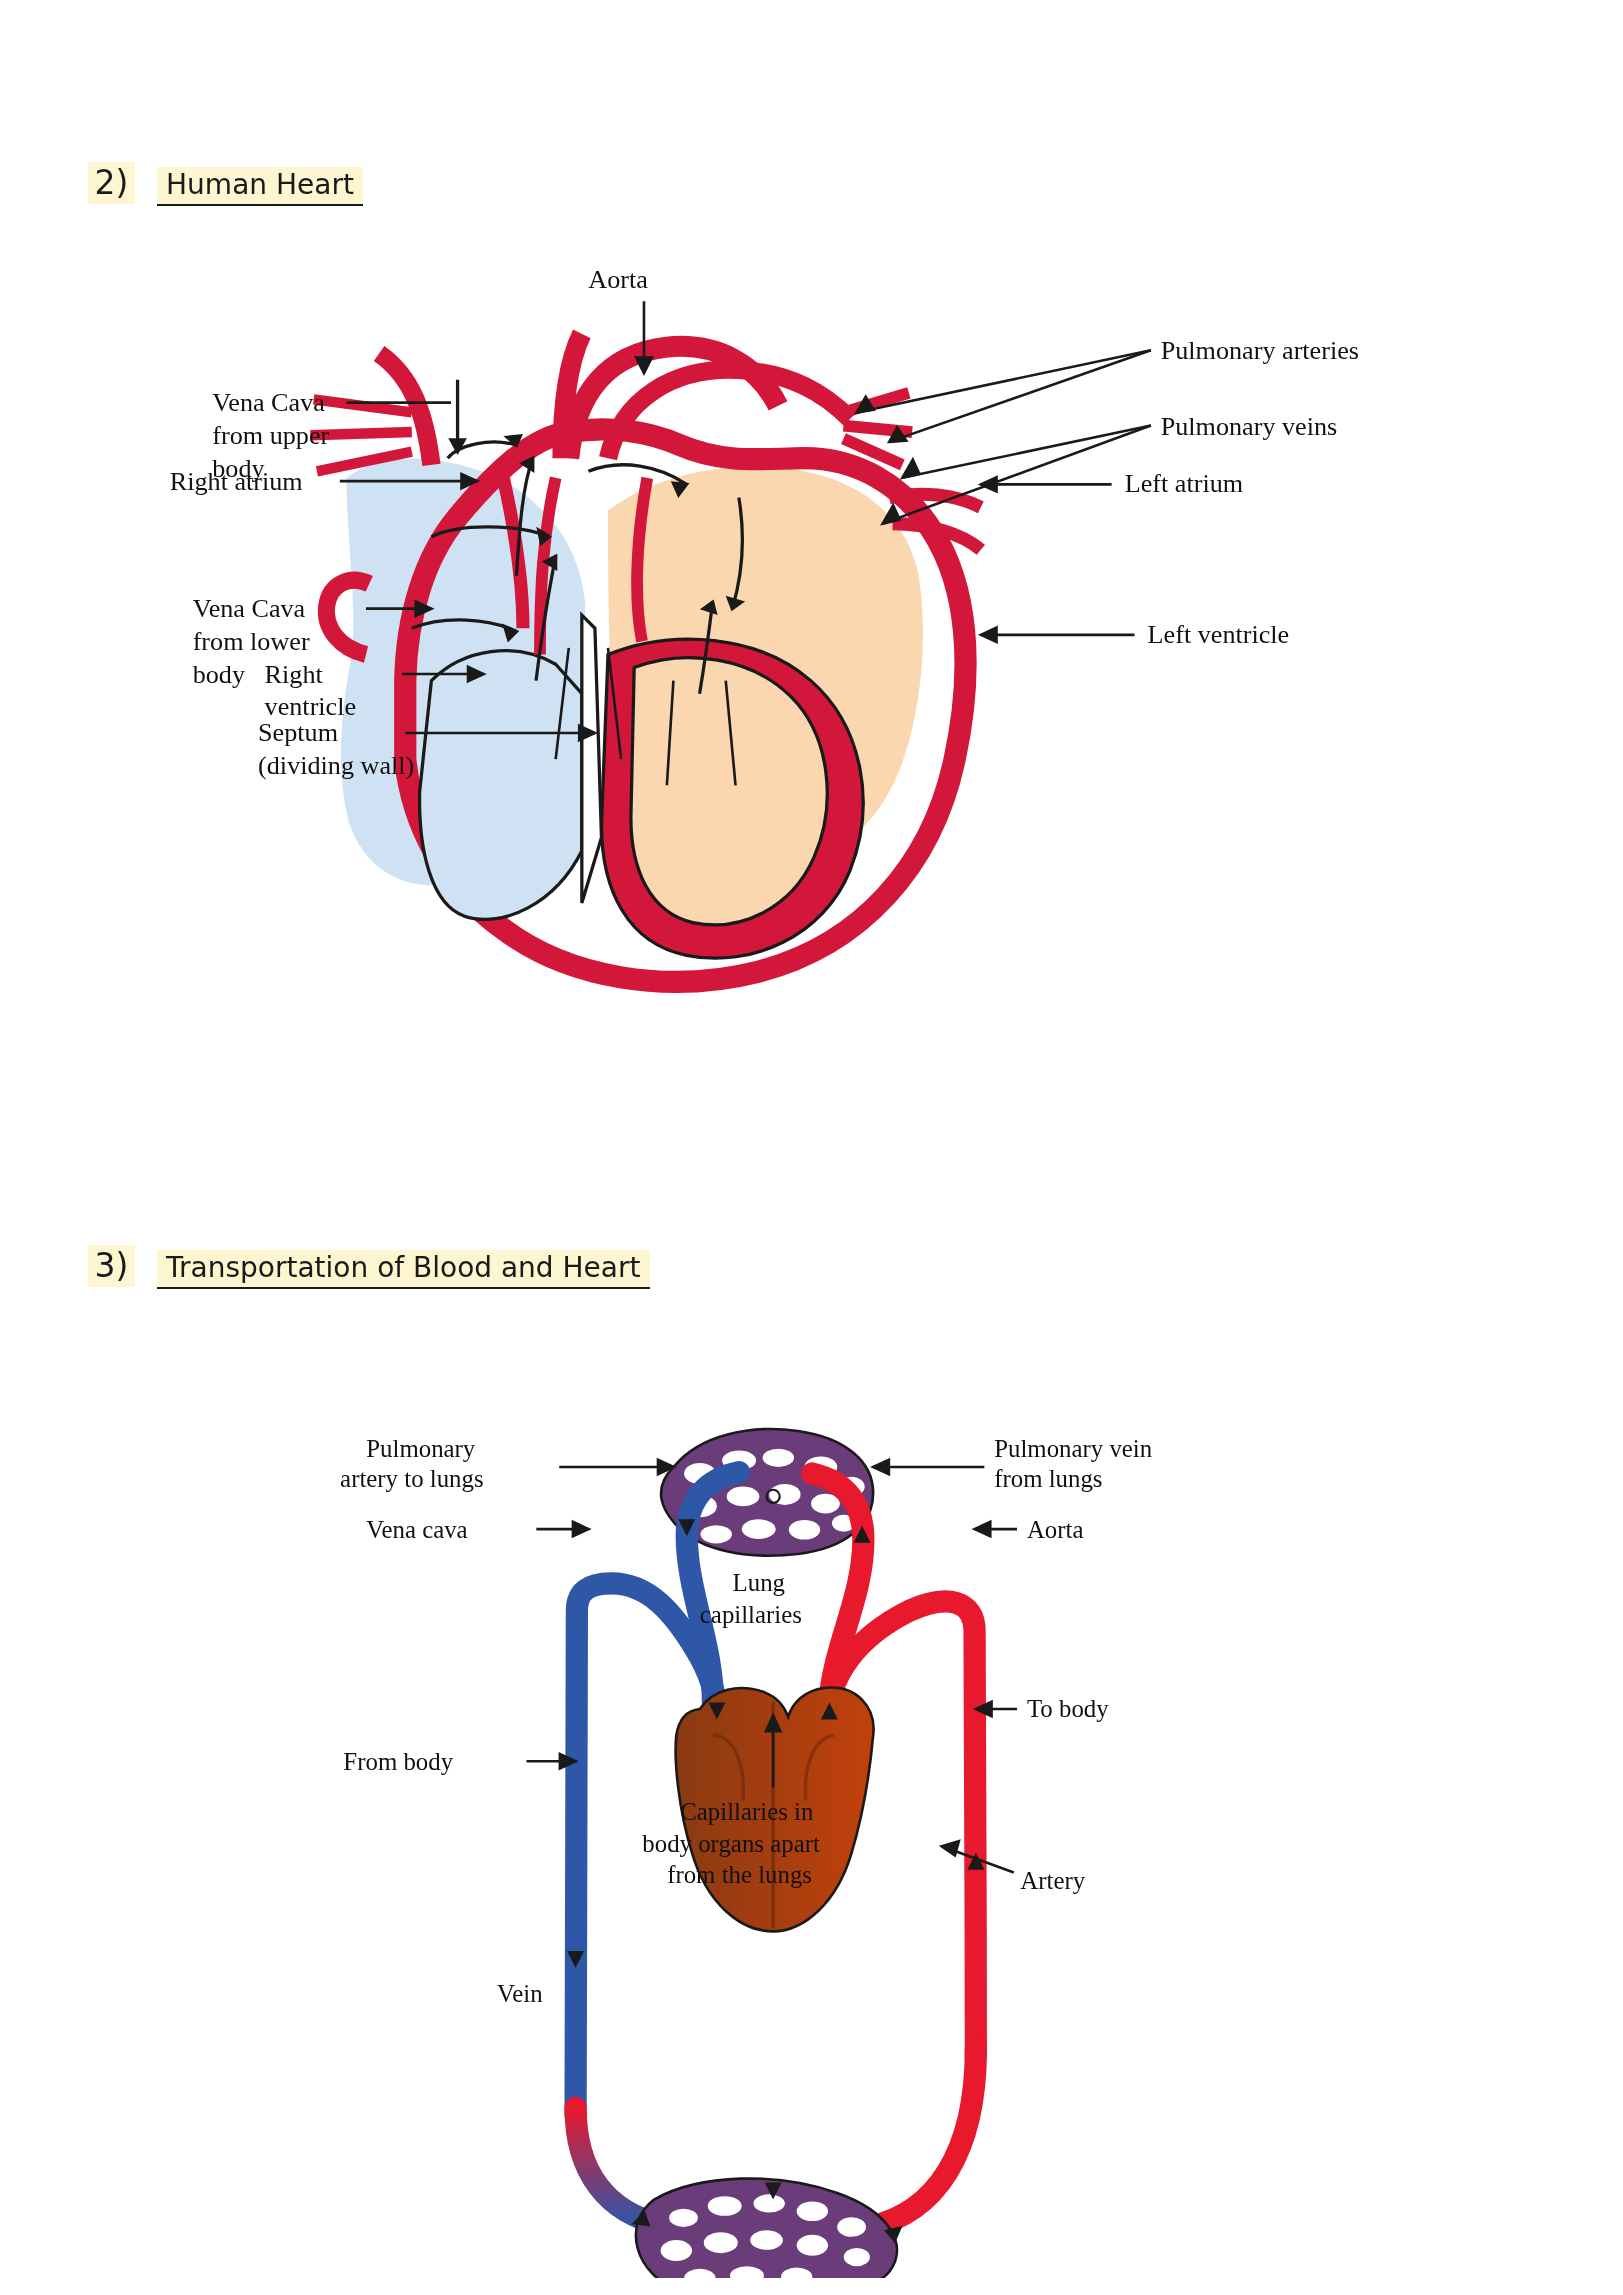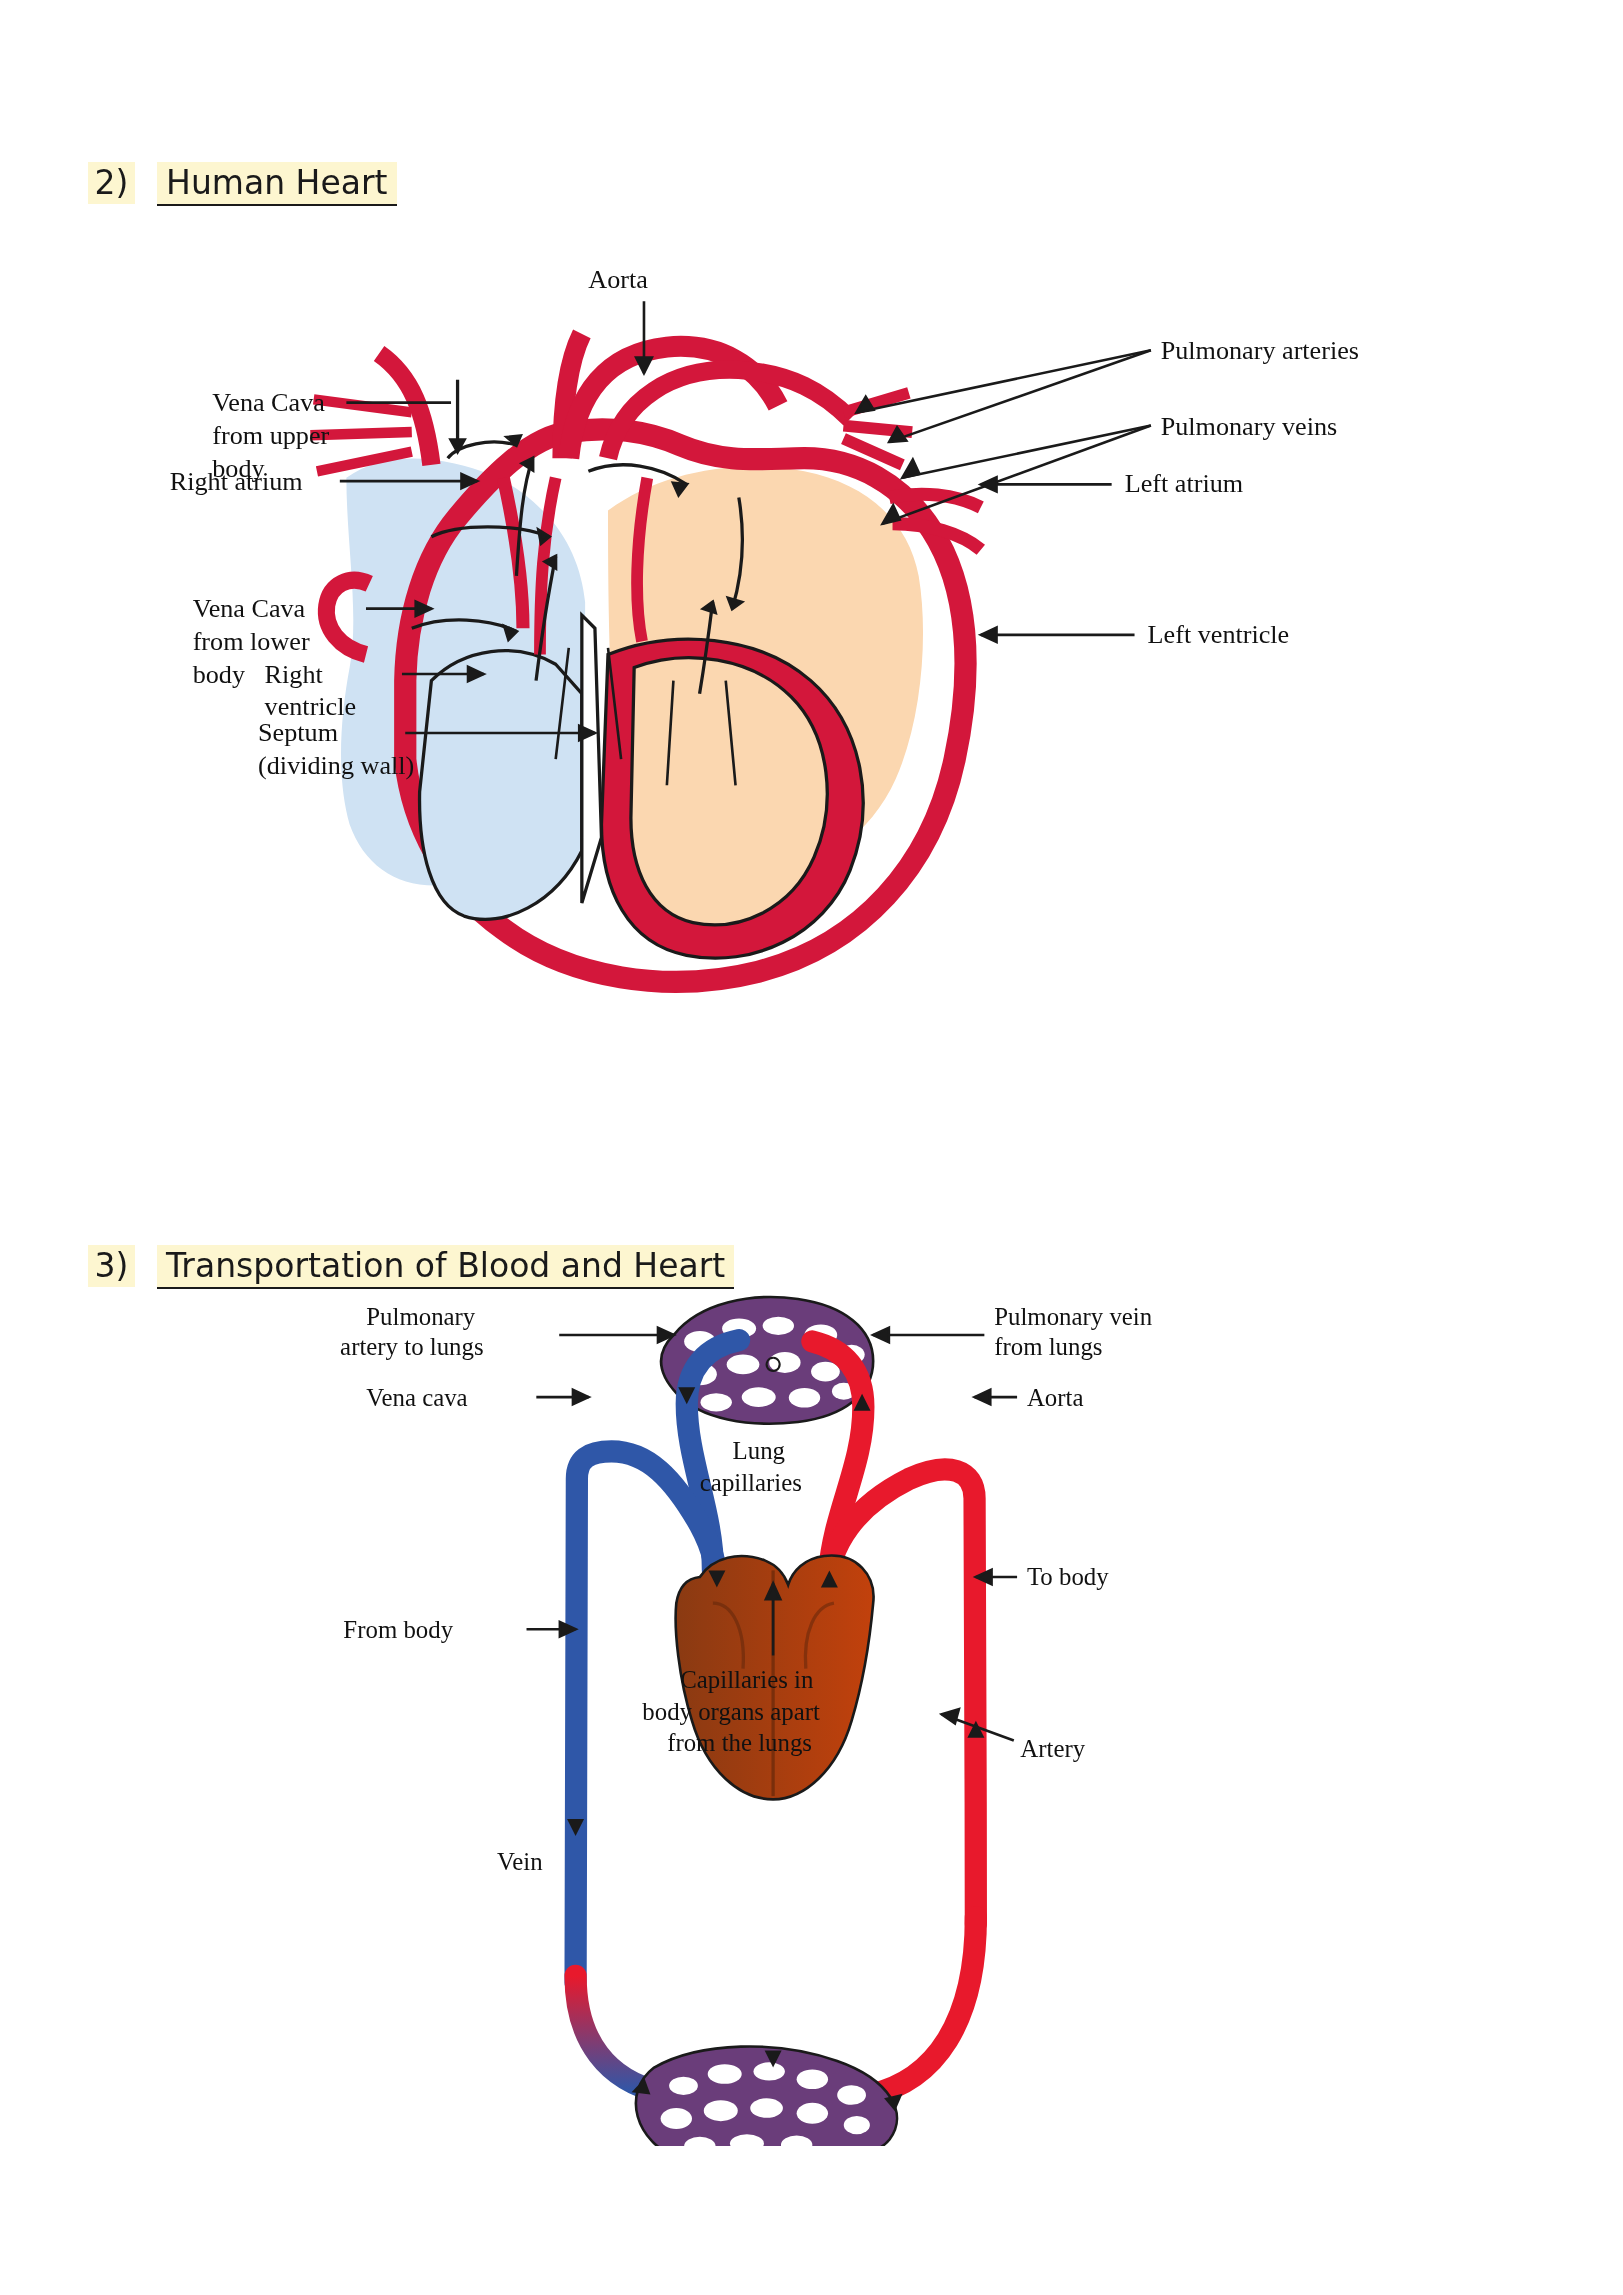--- a/index.html
+++ b/index.html
@@ -25,21 +25,21 @@
     font-family: "DejaVu Sans", sans-serif;
   }
   .section-number {
     font-size: 33px;
     color: #1a1a1a;
     background: #fdf6d0;
     padding: 3.9px 6.5px 5.2px 6.5px;
     line-height: 1;
   }
   .section-title {
-    font-size: 33px;
+    font-size: 28px;
     color: #1a1a1a;
     background: #fdf6d0;
     padding: 3.9px 9.2px 5.2px 9.2px;
     line-height: 1;
     border-bottom: 2px solid #1a1a1a;
   }
 
   #heading-heart { left: 88px; top: 162px; }
   #heading-transport { left: 88px; top: 1245px; }
 
@@ -49,21 +49,21 @@
     text-align: right;
   }
   #figure-heart {
     left: 150px;
     top: 262px;
     width: 1315px;
     height: 883px;
   }
   #figure-transport {
     left: 281px;
-    top: 1263px;
+    top: 1395px;
     width: 1047px;
     height: 883px;
   }
   .figure svg { display: block; }
 
   .lbl {
     font-family: "Liberation Serif", serif;
     font-size: 40px;
     fill: #111111;
   }

